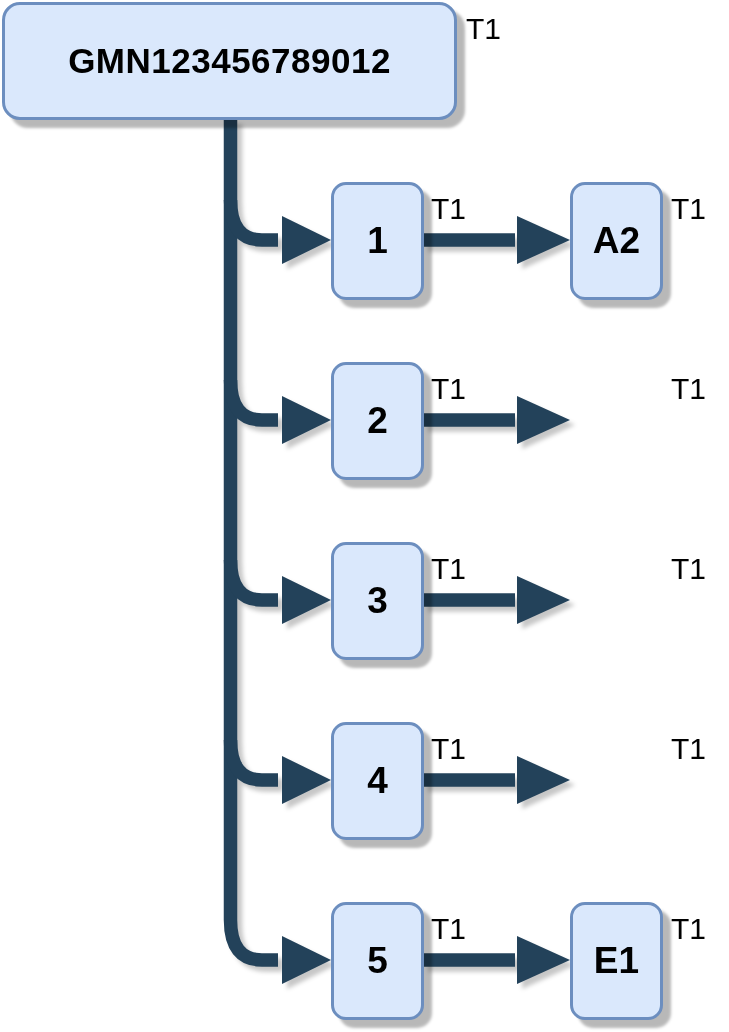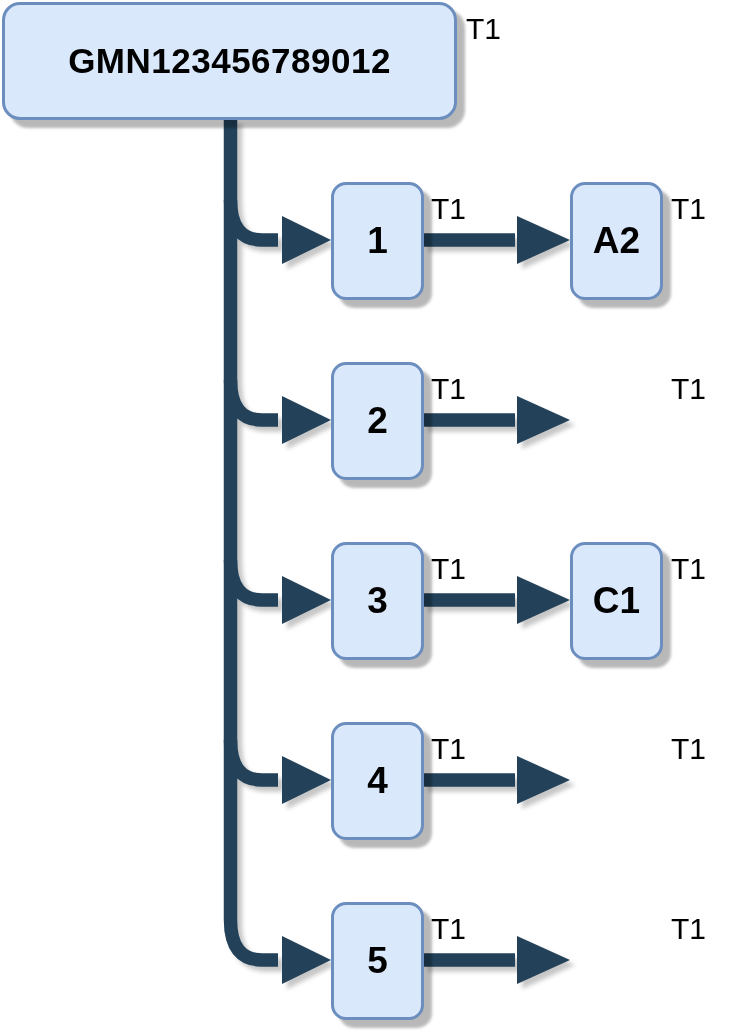--- a/index.html
+++ b/index.html
@@ -84,29 +84,29 @@
 
   <div class="row row-2">
     <div class="node small-node src-node">2</div>
     <div class="tag src-tag">T1</div>
     <div class="tag tgt-tag">T1</div>
   </div>
 
   <div class="row row-3">
     <div class="node small-node src-node">3</div>
     <div class="tag src-tag">T1</div>
-    <div class="node small-node tgt-node">C1</div>
     <div class="tag tgt-tag">T1</div>
   </div>
 
   <div class="row row-4">
     <div class="node small-node src-node">4</div>
     <div class="tag src-tag">T1</div>
     <div class="tag tgt-tag">T1</div>
   </div>
 
   <div class="row row-5">
     <div class="node small-node src-node">5</div>
     <div class="tag src-tag">T1</div>
+    <div class="node small-node tgt-node">E1</div>
     <div class="tag tgt-tag">T1</div>
   </div>
 
 </div>
 
 </body></html>

